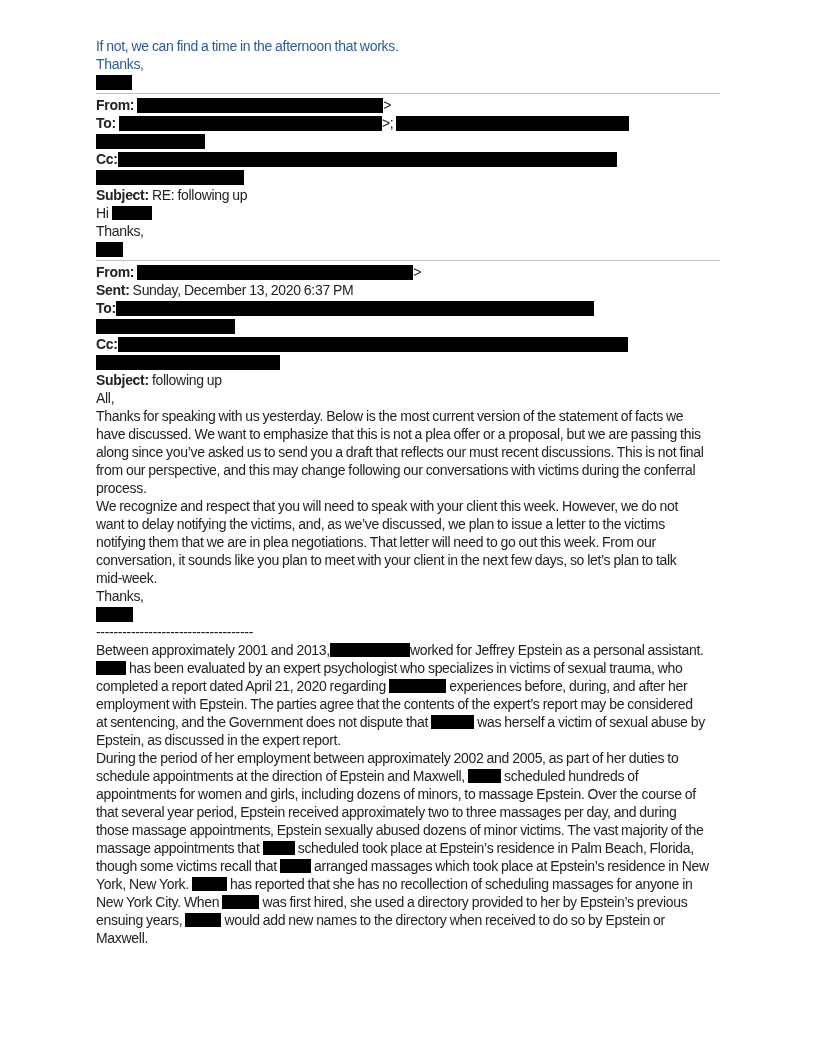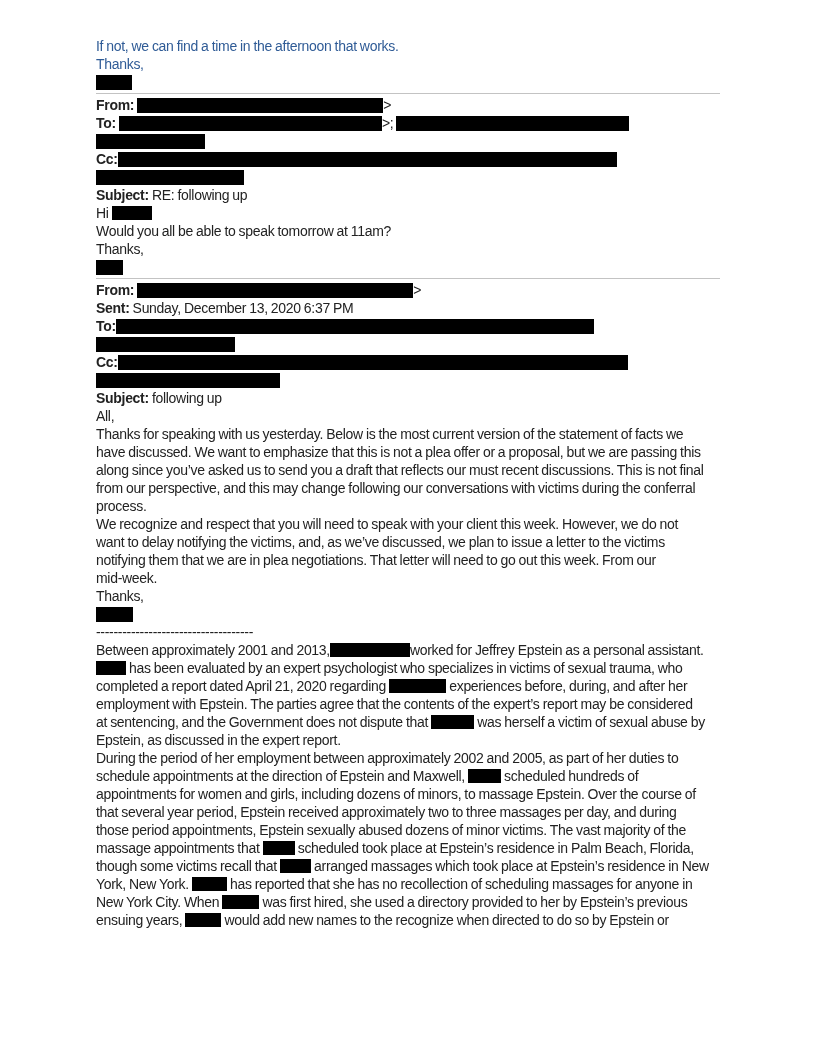--- a/index.html
+++ b/index.html
@@ -52,53 +52,54 @@
     <div class="line blue" style="color: rgb(47, 91, 150);"><span>Thanks,</span></div>
     <div class="line"><span class="redact" style="width: 36px; background: rgb(0, 0, 0); height: 15px; vertical-align: -3px;"></span></div>
     <div class="divider" style="border-top-color: rgb(195, 195, 195);"></div>
     <div class="line"><span class="b">From: </span><span class="redact" style="width: 246px; background: rgb(0, 0, 0); height: 15px; vertical-align: -3px;"></span><span>&gt;</span></div>
     <div class="line"><span class="b">To: </span><span class="redact" style="width: 263px; background: rgb(0, 0, 0); height: 15px; vertical-align: -3px;"></span><span>&gt;; </span><span class="redact" style="width: 233px; background: rgb(0, 0, 0); height: 15px; vertical-align: -3px;"></span></div>
     <div class="line"><span class="redact" style="width: 109px; background: rgb(0, 0, 0); height: 15px; vertical-align: -3px;"></span></div>
     <div class="line"><span class="b">Cc:</span><span class="redact" style="width: 499px; background: rgb(0, 0, 0); height: 15px; vertical-align: -3px;"></span></div>
     <div class="line"><span class="redact" style="width: 148px; background: rgb(0, 0, 0); height: 15px; vertical-align: -3px;"></span></div>
     <div class="line"><span class="b">Subject: </span><span>RE: following up</span></div>
     <div class="line"><span>Hi </span><span class="redact" style="width: 40px; background: rgb(0, 0, 0);"></span></div>
-    <div class="line"><span>Would you all be able to speak tomorrow at 11am?</span></div>
     <div class="line"><span>Thanks,</span></div>
     <div class="line"><span class="redact" style="width: 27px; background: rgb(0, 0, 0); height: 15px; vertical-align: -3px;"></span></div>
     <div class="divider" style="border-top-color: rgb(195, 195, 195);"></div>
     <div class="line"><span class="b">From: </span><span class="redact" style="width: 276px; background: rgb(0, 0, 0); height: 15px; vertical-align: -3px;"></span><span>&gt;</span></div>
     <div class="line"><span class="b">Sent: </span><span>Sunday, December 13, 2020 6:37 PM</span></div>
     <div class="line"><span class="b">To:</span><span class="redact" style="width: 478px; background: rgb(0, 0, 0); height: 15px; vertical-align: -3px;"></span></div>
     <div class="line"><span class="redact" style="width: 139px; background: rgb(0, 0, 0); height: 15px; vertical-align: -3px;"></span></div>
     <div class="line"><span class="b">Cc:</span><span class="redact" style="width: 510px; background: rgb(0, 0, 0); height: 15px; vertical-align: -3px;"></span></div>
     <div class="line"><span class="redact" style="width: 184px; background: rgb(0, 0, 0); height: 15px; vertical-align: -3px;"></span></div>
     <div class="line"><span class="b">Subject: </span><span>following up</span></div>
     <div class="line"><span>All,</span></div>
     <div class="line"><span>Thanks for speaking with us yesterday. Below is the most current version of the statement of facts we</span></div>
     <div class="line"><span>have discussed. We want to emphasize that this is not a plea offer or a proposal, but we are passing this</span></div>
     <div class="line"><span>along since you’ve asked us to send you a draft that reflects our must recent discussions. This is not final</span></div>
     <div class="line"><span>from our perspective, and this may change following our conversations with victims during the conferral</span></div>
     <div class="line"><span>process.</span></div>
     <div class="line"><span>We recognize and respect that you will need to speak with your client this week. However, we do not</span></div>
     <div class="line"><span>want to delay notifying the victims, and, as we’ve discussed, we plan to issue a letter to the victims</span></div>
     <div class="line"><span>notifying them that we are in plea negotiations. That letter will need to go out this week. From our</span></div>
+    <div class="line"><span>conversation, it sounds like you plan to meet with your client in the next few days, so let’s plan to talk</span></div>
     <div class="line"><span>mid-week.</span></div>
     <div class="line"><span>Thanks,</span></div>
     <div class="line"><span class="redact" style="width: 37px; background: rgb(0, 0, 0); height: 15px; vertical-align: -3px;"></span></div>
     <div class="line"><span>------------------------------------</span></div>
     <div class="line"><span>Between approximately 2001 and 2013,</span><span class="redact" style="width: 80px; background: rgb(0, 0, 0);"></span><span>worked for Jeffrey Epstein as a personal assistant.</span></div>
     <div class="line"><span class="redact" style="width: 30px; background: rgb(0, 0, 0);"></span><span> has been evaluated by an expert psychologist who specializes in victims of sexual trauma, who</span></div>
     <div class="line"><span>completed a report dated April 21, 2020 regarding </span><span class="redact" style="width: 57px; background: rgb(0, 0, 0);"></span><span> experiences before, during, and after her</span></div>
     <div class="line"><span>employment with Epstein. The parties agree that the contents of the expert’s report may be considered</span></div>
     <div class="line"><span>at sentencing, and the Government does not dispute that </span><span class="redact" style="width: 43px; background: rgb(0, 0, 0);"></span><span> was herself a victim of sexual abuse by</span></div>
     <div class="line"><span>Epstein, as discussed in the expert report.</span></div>
     <div class="line"><span>During the period of her employment between approximately 2002 and 2005, as part of her duties to</span></div>
     <div class="line"><span>schedule appointments at the direction of Epstein and Maxwell, </span><span class="redact" style="width: 33px; background: rgb(0, 0, 0);"></span><span> scheduled hundreds of</span></div>
     <div class="line"><span>appointments for women and girls, including dozens of minors, to massage Epstein. Over the course of</span></div>
     <div class="line"><span>that several year period, Epstein received approximately two to three massages per day, and during</span></div>
-    <div class="line"><span>those period appointments, Epstein sexually abused dozens of minor victims. The vast majority of the</span></div>
+    <div class="line"><span>those massage appointments, Epstein sexually abused dozens of minor victims. The vast majority of the</span></div>
     <div class="line"><span>massage appointments that </span><span class="redact" style="width: 32px; background: rgb(0, 0, 0);"></span><span> scheduled took place at Epstein’s residence in Palm Beach, Florida,</span></div>
     <div class="line"><span>though some victims recall that </span><span class="redact" style="width: 31px; background: rgb(0, 0, 0);"></span><span> arranged massages which took place at Epstein’s residence in New</span></div>
     <div class="line"><span>York, New York. </span><span class="redact" style="width: 35px; background: rgb(0, 0, 0);"></span><span> has reported that she has no recollection of scheduling massages for anyone in</span></div>
     <div class="line"><span>New York City. When </span><span class="redact" style="width: 37px; background: rgb(0, 0, 0);"></span><span> was first hired, she used a directory provided to her by Epstein’s previous</span></div>
-    <div class="line"><span>ensuing years, </span><span class="redact" style="width: 36px; background: rgb(0, 0, 0);"></span><span> would add new names to the recognize when directed to do so by Epstein or</span></div>
+    <div class="line"><span>ensuing years, </span><span class="redact" style="width: 36px; background: rgb(0, 0, 0);"></span><span> would add new names to the directory when received to do so by Epstein or</span></div>
+    <div class="line"><span>Maxwell.</span></div>
   </div>
 
 </body></html>

